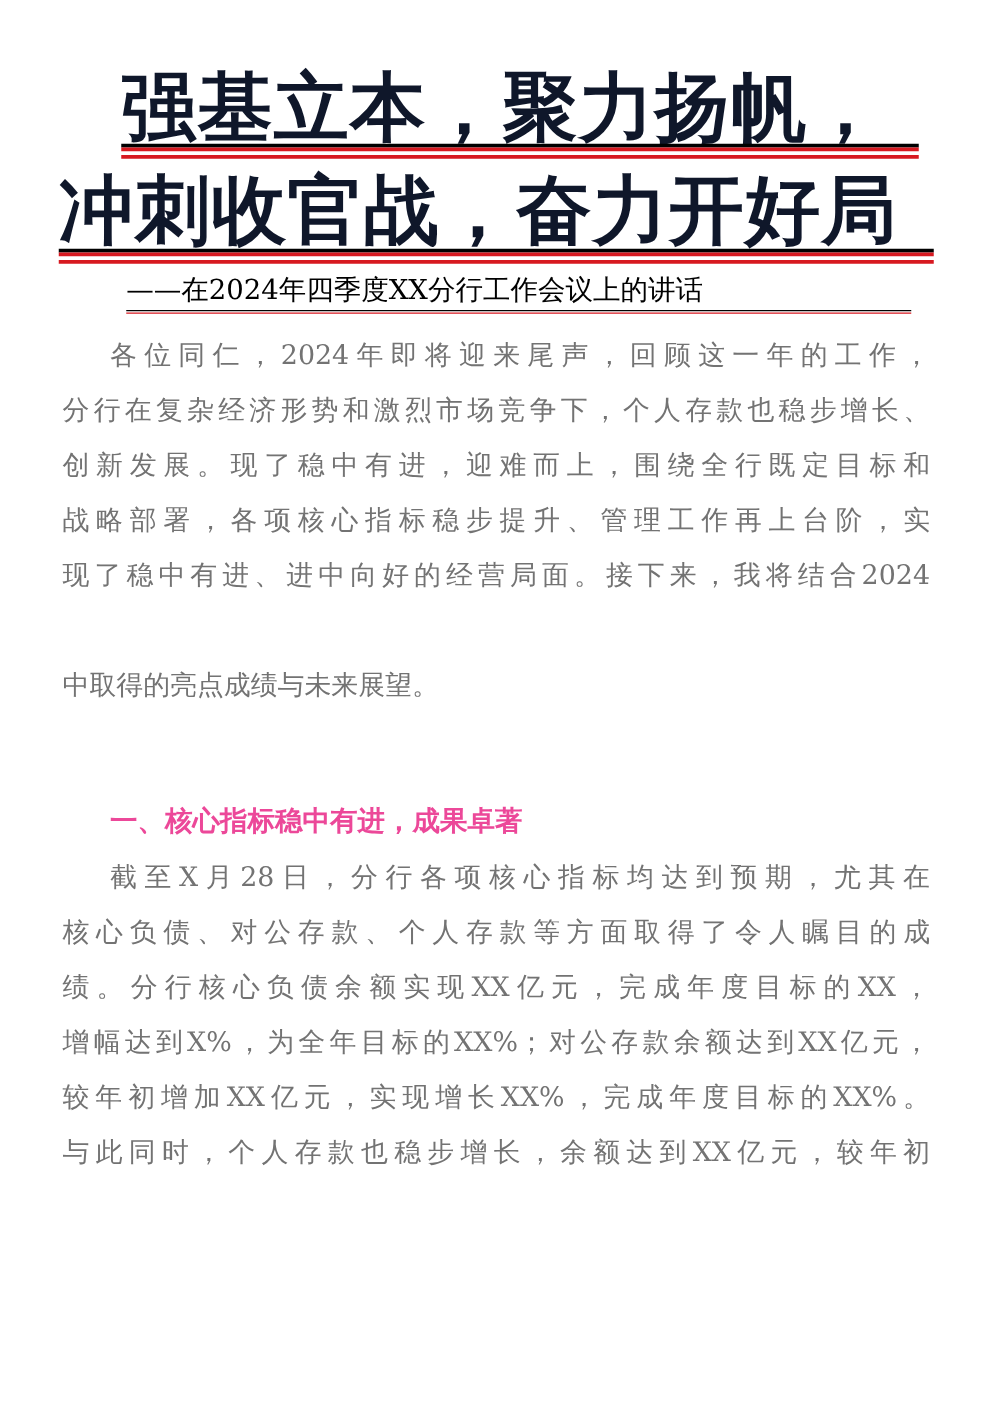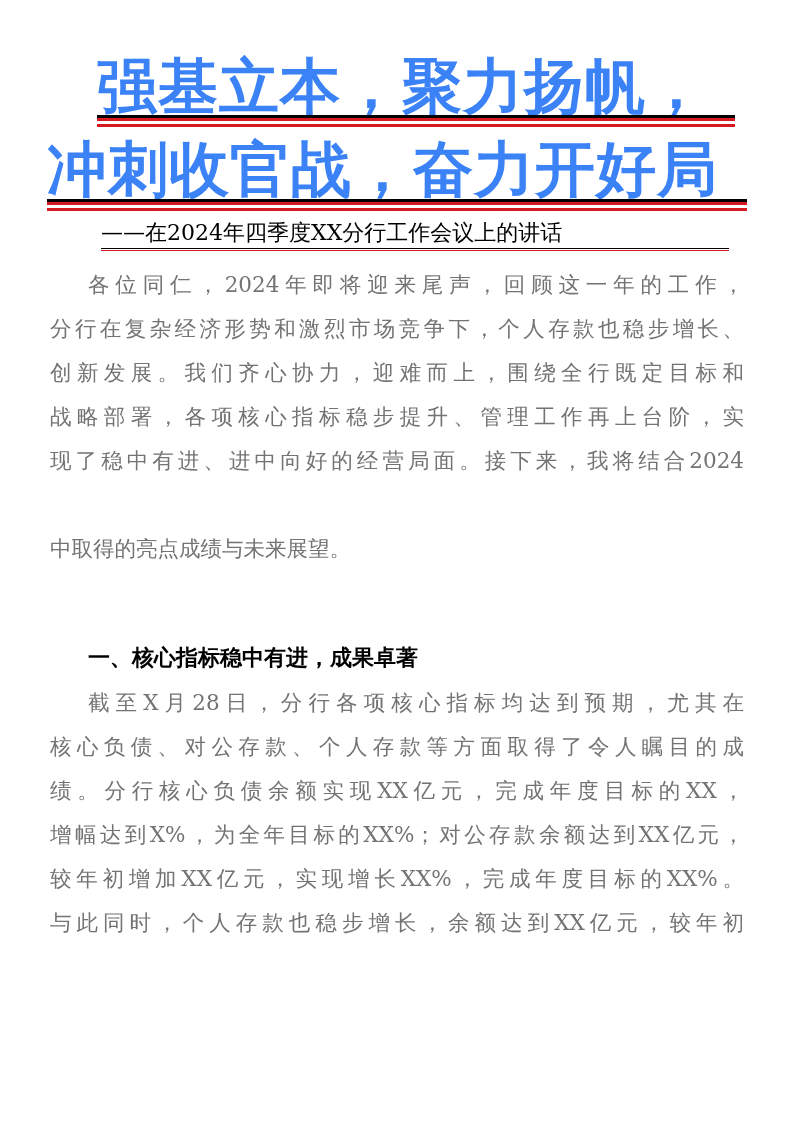--- a/index.html
+++ b/index.html
@@ -4,21 +4,21 @@
 <style>
   html, body { margin: 0; padding: 0; background: #ffffff; }
   body { width: 793px; height: 1122px; position: relative; overflow: hidden; }
   .page { position: absolute; left: 0; top: 0; width: 793px; height: 1122px; background: #ffffff; }
 
   .title-line {
     position: absolute;
     font-family: "DejaVu Sans", sans-serif;
     font-weight: bold;
     font-size: 60px;
-    color: #3b82f6;
+    color: #0f172a;
     white-space: nowrap;
     letter-spacing: 1px;
     line-height: 64px;
   }
   .title-line .txt { display: inline-block; }
   .uline {
     position: absolute;
     height: 3px;
     background: #000000;
   }
@@ -59,21 +59,21 @@
   .para-line.indent { left: 88px; width: 656px; }
   .para-line.last { text-align-last: left; }
 
   .heading {
     position: absolute;
     left: 88px;
     top: 643px;
     font-family: "DejaVu Sans", sans-serif;
     font-weight: bold;
     font-size: 22px;
-    color: #000000;
+    color: #ec4899;
     line-height: 30px;
     white-space: nowrap;
   }
 </style>
 </head>
 <body>
 
 <div class="page">
 
   <div class="title-line" style="left:97px; top:54px;">
@@ -89,21 +89,21 @@
   <div class="uline" style="left:47px; top:199px; width:700px;"></div>
   <div class="rline" style="left:47px; top:202px; width:700px;"></div>
   <div class="rline" style="left:47px; top:208px; width:700px;"></div>
 
   <div class="subtitle">——在2024年四季度XX分行工作会议上的讲话</div>
   <div class="uline" style="left:101px; top:248px; width:628px; height:1px;"></div>
   <div class="rline-thin" style="left:101px; top:250px; width:628px;"></div>
 
   <div class="para-line indent" style="top:270px;">各位同仁，2024年即将迎来尾声，回顾这一年的工作，</div>
   <div class="para-line" style="top:314px;">分行在复杂经济形势和激烈市场竞争下，个人存款也稳步增长、</div>
-  <div class="para-line" style="top:358px;">创新发展。我们齐心协力，迎难而上，围绕全行既定目标和</div>
+  <div class="para-line" style="top:358px;">创新发展。现了稳中有进，迎难而上，围绕全行既定目标和</div>
   <div class="para-line" style="top:402px;">战略部署，各项核心指标稳步提升、管理工作再上台阶，实</div>
   <div class="para-line" style="top:446px;">现了稳中有进、进中向好的经营局面。接下来，我将结合2024</div>
   <div class="para-line last" style="top:534px;">中取得的亮点成绩与未来展望。</div>
 
   <div class="heading">一、核心指标稳中有进，成果卓著</div>
 
   <div class="para-line indent" style="top:688px;">截至X月28日，分行各项核心指标均达到预期，尤其在</div>
   <div class="para-line" style="top:732px;">核心负债、对公存款、个人存款等方面取得了令人瞩目的成</div>
   <div class="para-line" style="top:776px;">绩。分行核心负债余额实现XX亿元，完成年度目标的XX，</div>
   <div class="para-line" style="top:820px;">增幅达到X%，为全年目标的XX%；对公存款余额达到XX亿元，</div>

